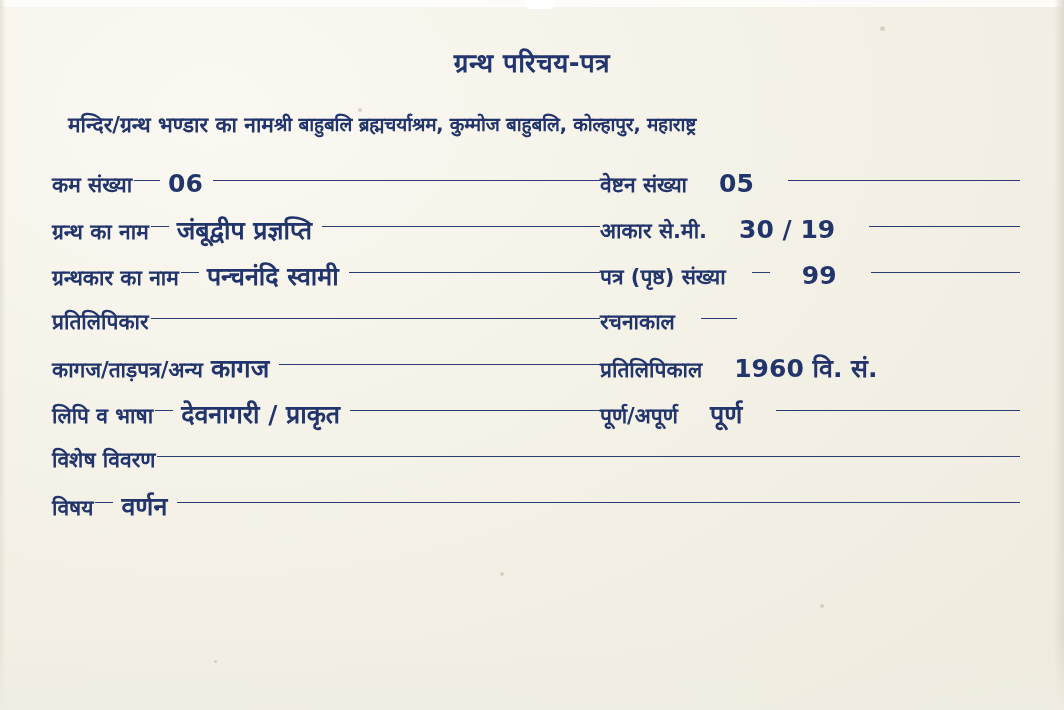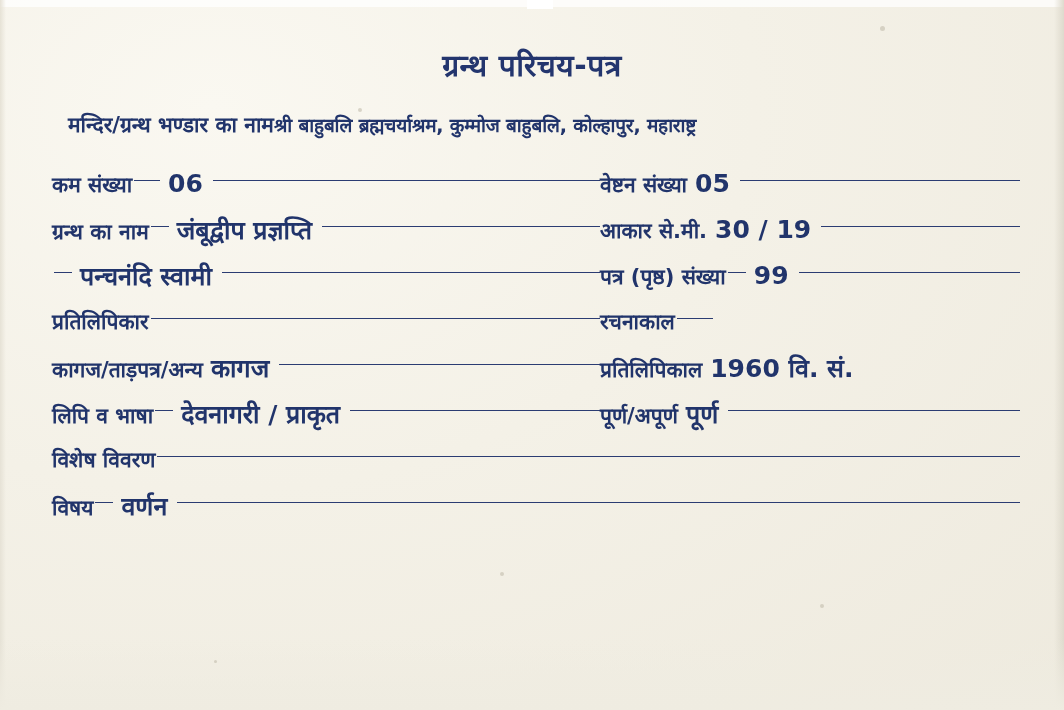--- a/index.html
+++ b/index.html
@@ -45,32 +45,32 @@
   }
   .speck {
     position: absolute; background: #bdb8a7; border-radius: 50%;
     opacity: .55;
   }
 
   .doc-title {
     position: absolute;
     left: 0; right: 0; top: 44px;
     text-align: center;
-    font-size: 30px;
+    font-size: 26px;
     font-weight: 700;
     letter-spacing: .5px;
     color: #23356e;
   }
 
   .header-row {
     position: absolute;
     left: 68px; top: 110px;
     width: 980px;
     display: flex;
-    align-items: flex-end;
+    align-items: center;
     font-size: 21px;
     font-weight: 700;
   }
   .header-row .h-label { white-space: nowrap; }
   .header-row .h-value {
     white-space: nowrap;
     font-size: 19px;
     letter-spacing: -0.2px;
   }
 
@@ -83,21 +83,21 @@
     display: flex;
     height: 46px;
     align-items: center;
   }
   .col {
     display: flex;
     align-items: baseline;
     position: relative;
   }
   .col-left  { width: 548px; }
-  .col-right { width: 420px; }
+  .col-right { width: 420px; gap: 24px; }
 
   .label {
     font-size: 21px;
     font-weight: 700;
     white-space: nowrap;
     flex: 0 0 auto;
   }
   .value {
     font-size: 25px;
     font-weight: 700;
@@ -188,20 +188,21 @@
       </div>
       <div class="col col-right">
         <span class="label">आकार से.मी.</span>
         <span class="value">30 / 19</span>
         <span class="rule"></span>
       </div>
     </div>
 
     <div class="row">
       <div class="col col-left">
+        <span class="label">ग्रन्थकार का नाम</span>
         <span class="rule tiny"></span>
         <span class="value">पन्चनंदि स्वामी</span>
         <span class="rule"></span>
       </div>
       <div class="col col-right">
         <span class="label">पत्र (पृष्ठ) संख्या</span>
         <span class="rule tiny"></span>
         <span class="value">99</span>
         <span class="rule"></span>
       </div>

